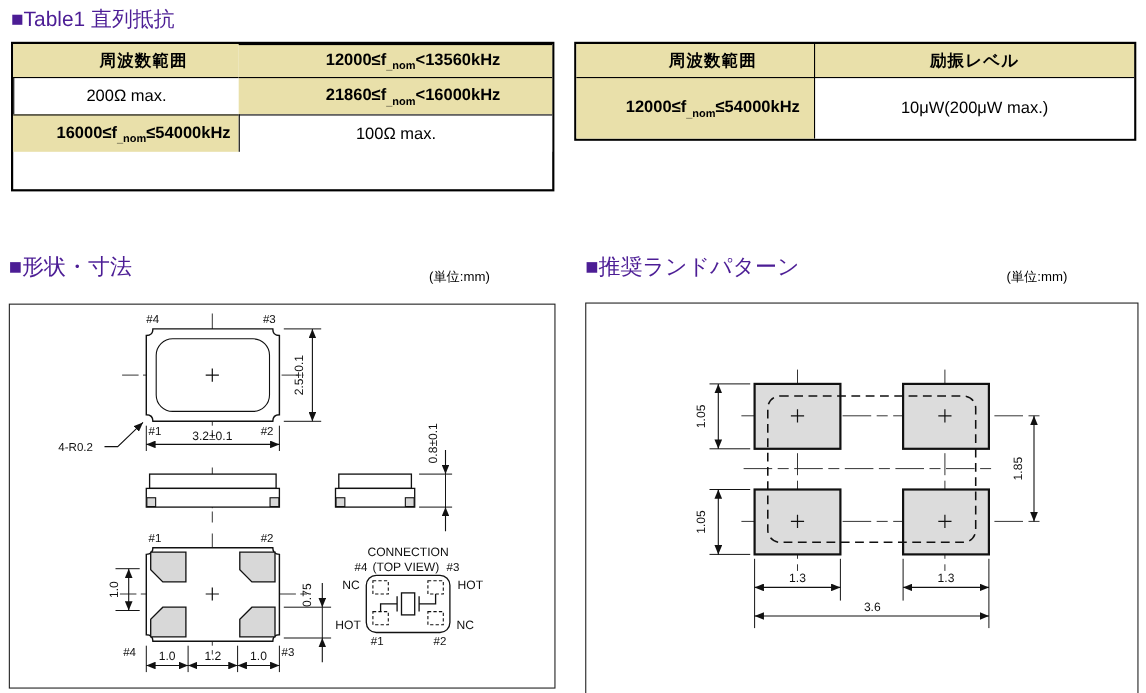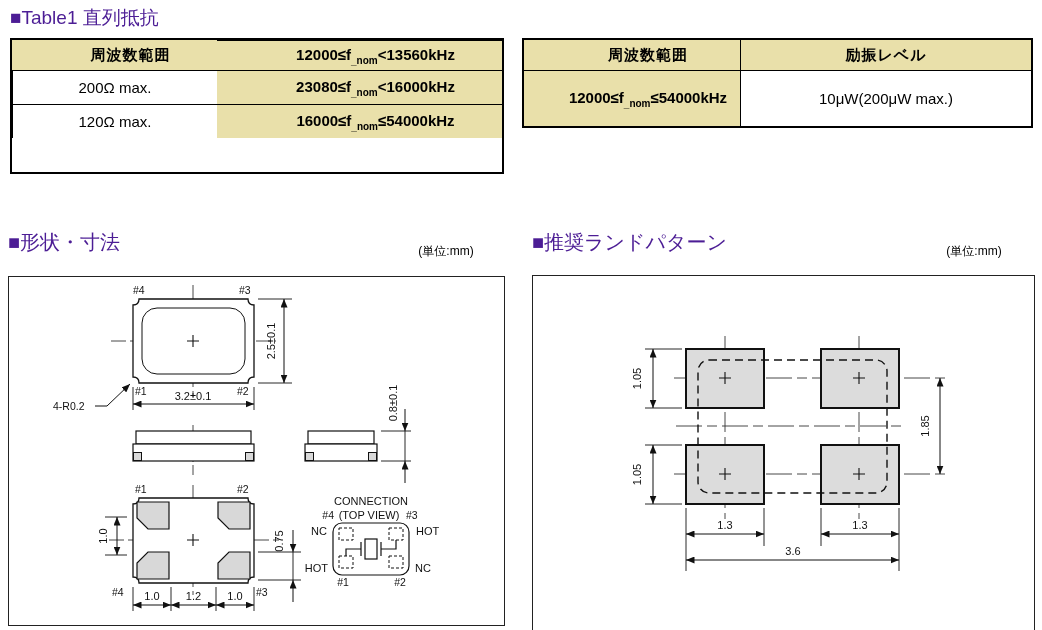--- a/index.html
+++ b/index.html
@@ -1,20 +1,20 @@
 <!DOCTYPE html>
 <html><head>
 <meta charset="utf-8">
 <style>
   html,body { margin:0; padding:0; background:#fff; }
   .page { position:relative; width:1042px; height:630px; background:#ffffff;
           font-family:"Liberation Sans","DejaVu Sans",sans-serif; color:#000; overflow:hidden; }
   .sec-title { position:absolute; font-size:19px; font-weight:500; white-space:nowrap; color:#4c1d95; }
   .sec-title.big { font-size:20px; }
-  .unit { position:absolute; font-size:12px; text-align:center; white-space:nowrap; }
+  .unit { position:absolute; font-size:12px; text-align:left; white-space:nowrap; }
   .tbl { position:absolute; display:grid; border:2px solid #000; box-sizing:border-box; background:#fff; }
   .cell { border-left:1.5px solid #000; border-top:1.5px solid #000; box-sizing:border-box;
           display:flex; align-items:center; justify-content:center; font-size:15px; text-align:center; }
   .cell.nl { border-left:none;padding-left:32px; }
   .cell.nt { border-top:none; }
   .tan { background:#e9e0aa; font-weight:bold; }
   .hdr { background:#e9e0aa; font-weight:bold; font-size:15px; letter-spacing:1px; }
   .val { background:#fff; font-weight:normal; }
   sub.fsub { font-size:10px; line-height:1;margin-top:44px; }
   .draw-box { position:absolute; border:1.4px solid #222; background:#fff; box-sizing:border-box; }
@@ -28,27 +28,27 @@
   <div class="sec-title" style="left:10px; top:5px;">■Table1 直列抵抗</div>
   <div class="tbl" style="left:10px; top:38px; width:494px; grid-template-columns:205px 1fr; grid-template-rows:30px 34px 34px 34px;">
     <div class="cell nl nt hdr">周波数範囲</div>
 
     <div class="cell nl tan">
       <span><span>12000≤f</span><sub class="fsub">_nom</sub><span>&lt;13560kHz</span></span>
     </div>
     <div class="cell val">200Ω max.</div>
 
     <div class="cell nl tan">
-      <span><span>23080≤f</span><sub class="fsub">_nom</sub><span>&lt;16000kHz</span></span>
-    </div>
-    <div class="cell val">120Ω max.</div>
+      <span><span>21860≤f</span><sub class="fsub">_nom</sub><span>&lt;16000kHz</span></span>
+    </div>
 
     <div class="cell nl tan">
       <span><span>16000≤f</span><sub class="fsub">_nom</sub><span>≤54000kHz</span></span>
     </div>
+    <div class="cell val">100Ω max.</div>
   </div>
 
   <div class="tbl" style="left:522px; top:38px; width:511px; grid-template-columns:216px 1fr; grid-template-rows:30px 56px;">
     <div class="cell nl nt hdr">周波数範囲</div>
     <div class="cell nt hdr">励振レベル</div>
 
     <div class="cell nl tan">
       <span><span>12000≤f</span><sub class="fsub">_nom</sub><span>≤54000kHz</span></span>
     </div>
     <div class="cell val">10μW(200μW max.)</div>

